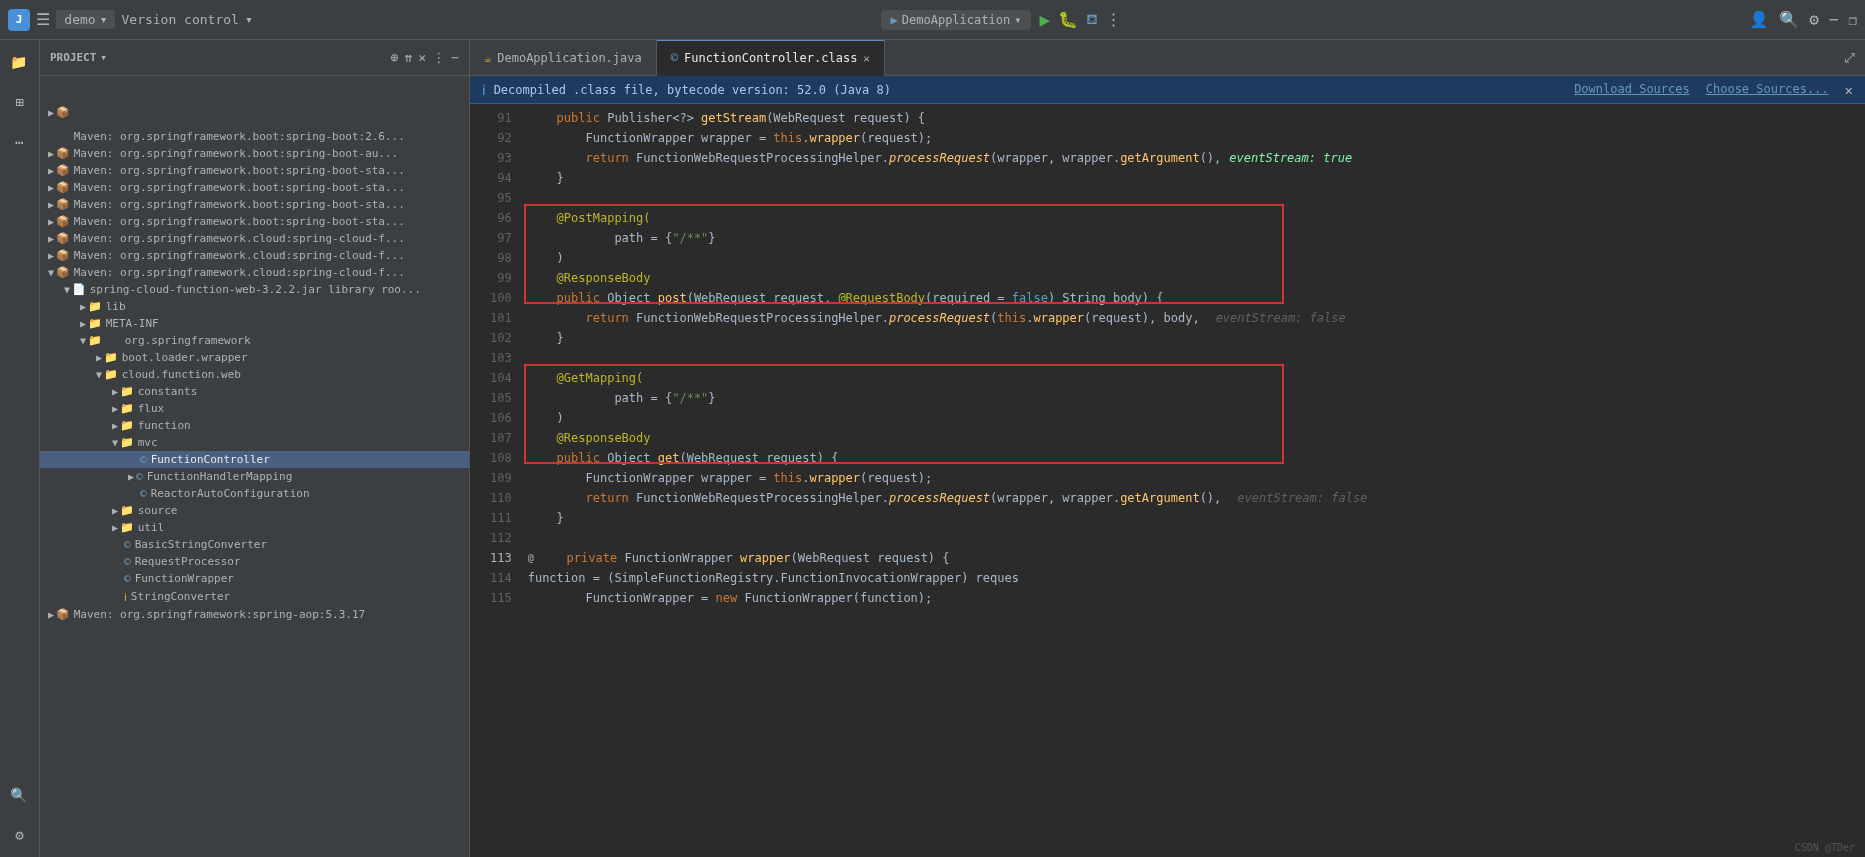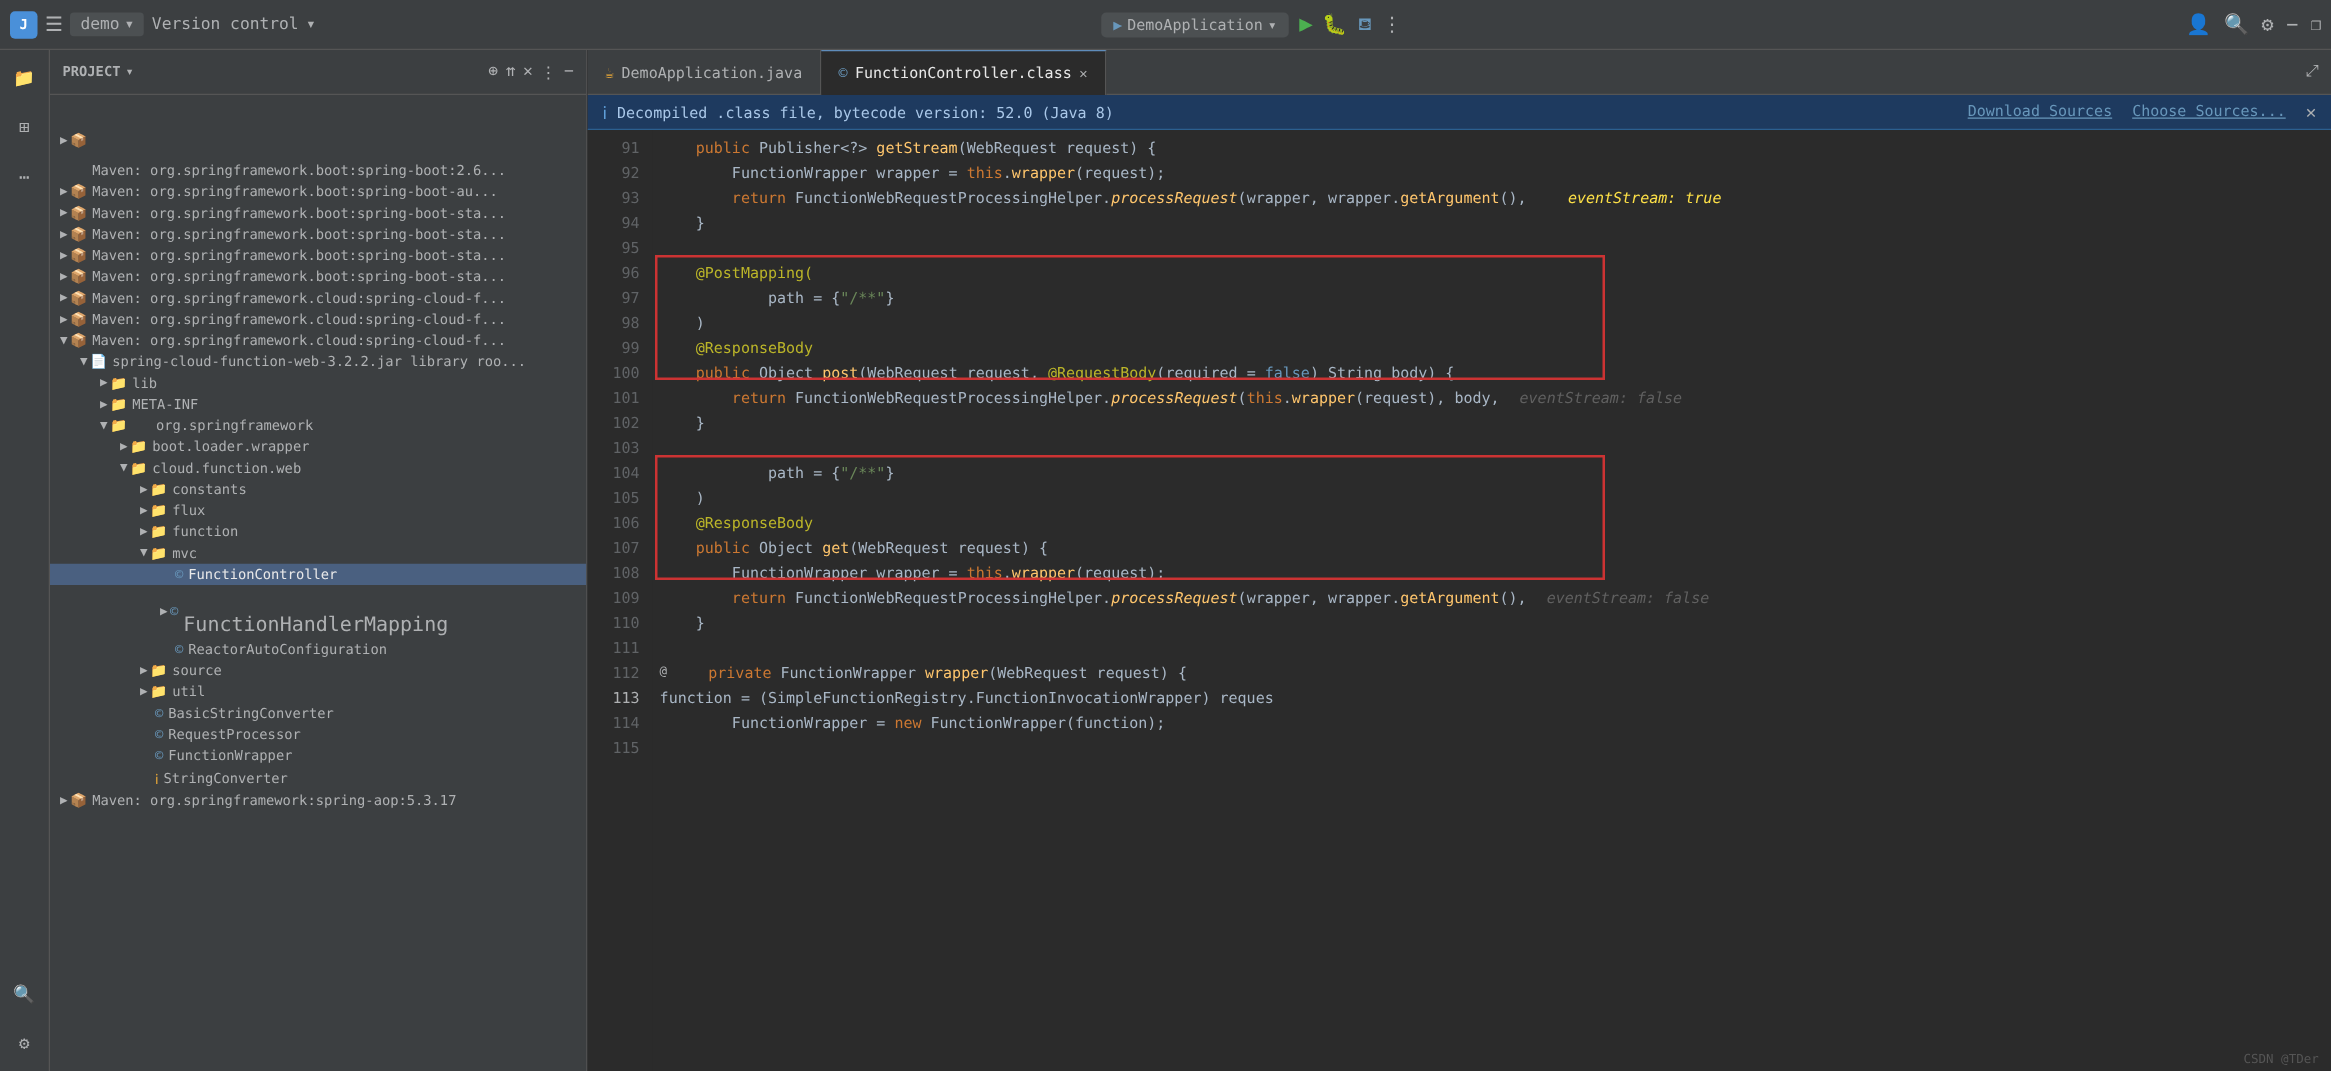--- a/index.html
+++ b/index.html
@@ -391,21 +391,21 @@
 
       <div class="tree-item selected" style="padding-left:88px;">
         <span style="display:inline-block;width:12px;"></span>
         <span class="tree-icon" style="color:#6897bb;margin-right:4px;">©</span>
         <span style="font-size:11px;">FunctionController</span>
       </div>
 
       <div class="tree-item" style="padding-left:88px;">
         <span class="chevron">▶</span>
         <span class="tree-icon" style="color:#6897bb;margin-right:4px;">©</span>
-        <span style="font-size:16px;margin-top:20px;">FunctionHandlerMapping</span>
+        <span style="font-size:11px;">FunctionHandlerMapping</span>
       </div>
 
       <div class="tree-item" style="padding-left:88px;">
         <span style="display:inline-block;width:12px;"></span>
         <span class="tree-icon" style="color:#6897bb;margin-right:4px;">©</span>
         <span style="font-size:11px;">ReactorAutoConfiguration</span>
       </div>
 
       <div class="tree-item" style="padding-left:72px;">
         <span class="chevron">▶</span>
@@ -532,21 +532,21 @@
         <div class="code-line">
           <span class="kw">    public </span><span>Publisher&lt;?&gt; </span><span class="method">getStream</span><span>(WebRequest request) {</span>
         </div>
 
         <div class="code-line">
           <span>        FunctionWrapper wrapper = </span><span class="kw">this</span><span>.</span><span class="method">wrapper</span><span>(request);</span>
         </div>
 
         <div class="code-line">
           <span>        </span><span class="kw">return </span><span>FunctionWebRequestProcessingHelper.</span><span class="method italic">processRequest</span><span>(wrapper, wrapper.</span><span class="method">getArgument</span><span>(),</span>
-          <span class="inline-hint" style="margin-left:33px;color:#fde047;font-style:italic;">eventStream: true</span>
+          <span class="inline-hint" style="margin-left:8px;color:#86efac;font-style:italic;">eventStream: true</span>
         </div>
 
         <div class="code-line">
           <span>    }</span>
         </div>
 
         <div class="code-line"></div>
 
         <div class="code-line">
           <span class="annotation">    @PostMapping(</span>
@@ -572,20 +572,23 @@
           <span>        </span><span class="kw">return </span><span>FunctionWebRequestProcessingHelper.</span><span class="method italic">processRequest</span><span>(</span><span class="kw">this</span><span>.</span><span class="method">wrapper</span><span>(request), body,</span>
           <span class="inline-hint" style="margin-left:16px;color:#606060;font-style:italic;">eventStream: false</span>
         </div>
 
         <div class="code-line">
           <span>    }</span>
         </div>
 
         <div class="code-line"></div>
 
+        <div class="code-line">
+          <span class="annotation">    @GetMapping(</span>
+        </div>
 
         <div class="code-line">
           <span>            path = {</span><span class="string">"/**"</span><span>}</span>
         </div>
 
         <div class="code-line">
           <span>    )</span>
         </div>
 
         <div class="code-line">

